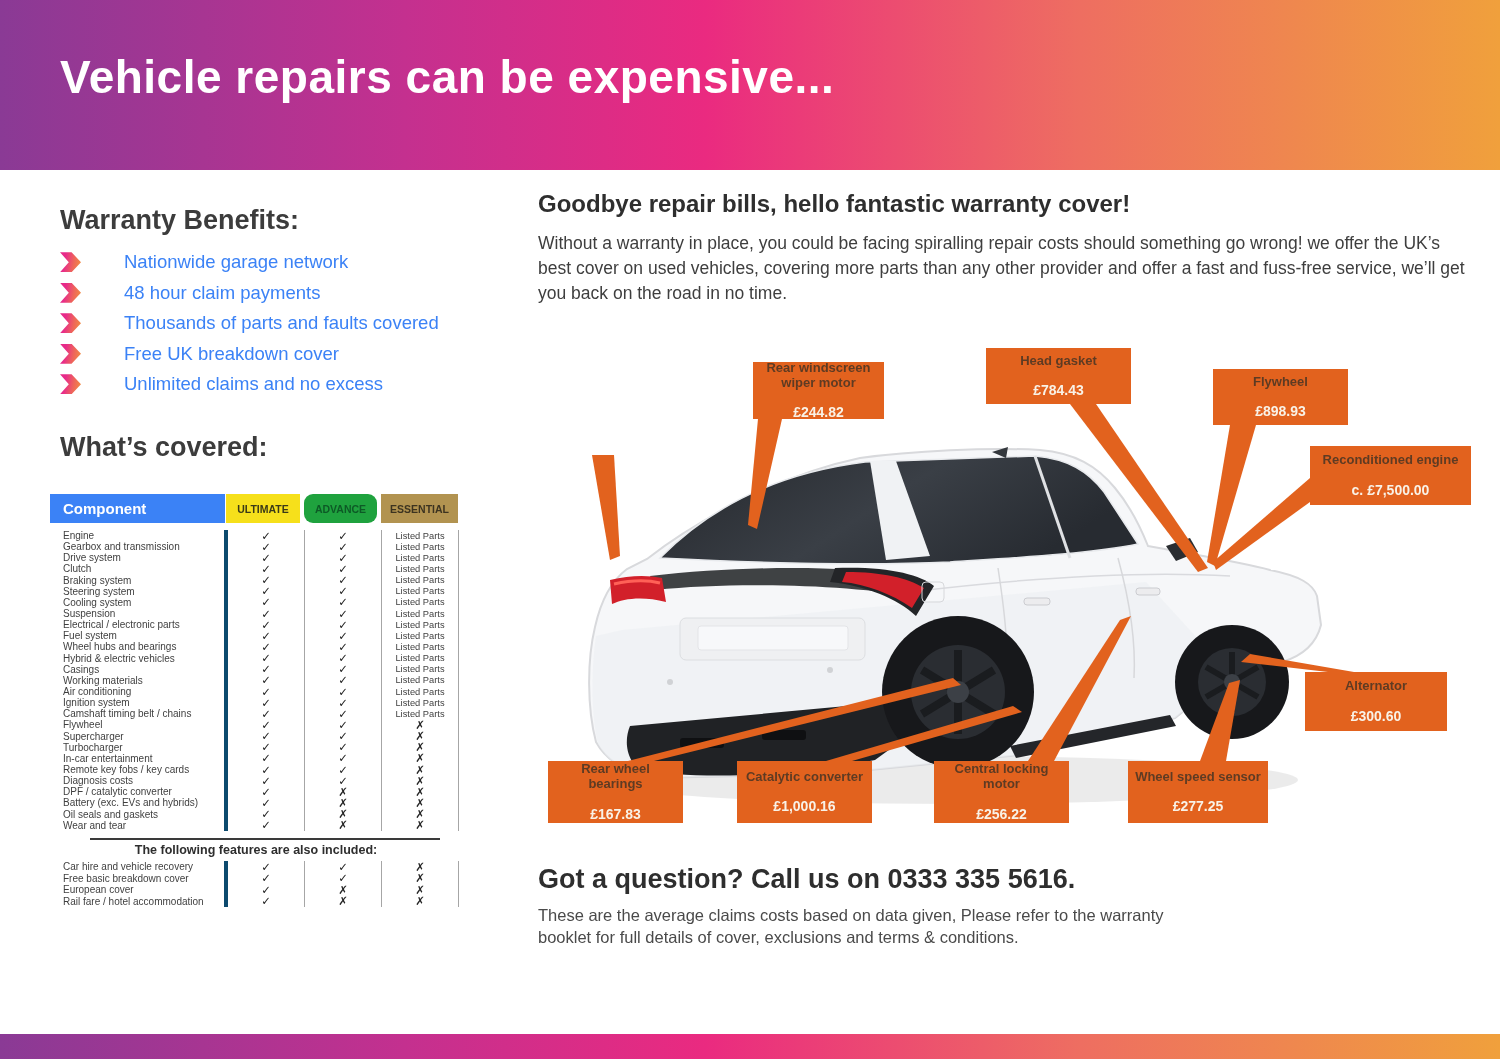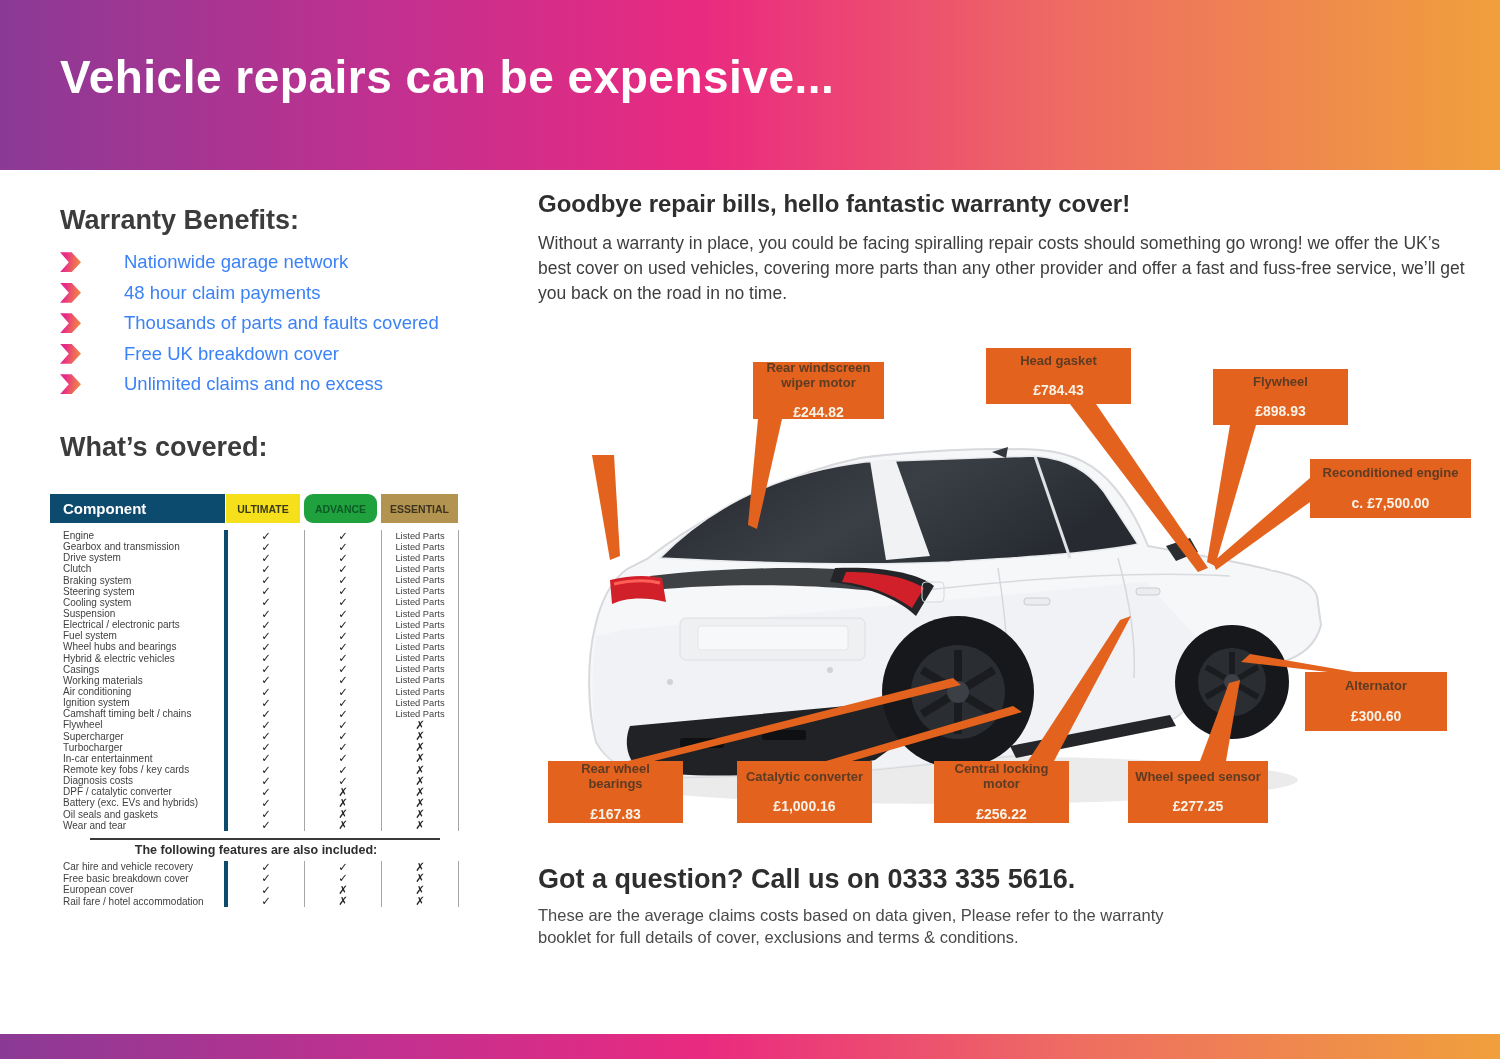--- a/index.html
+++ b/index.html
@@ -21,21 +21,21 @@
   .benefits-list li{display:flex;align-items:center;height:30.5px;font-size:18.5px;color:#3b82f6;gap:28px;}
   .chev{display:inline-block;width:21px;height:20px;margin-right:15px;flex:none;
     background:linear-gradient(100deg,#e72a8a 25%,#ee645c 62%,#f2923f 100%);
     clip-path:polygon(0 0,55% 0,100% 50%,55% 100%,0 100%,42% 50%);}
   .covered-heading{position:absolute;left:60px;top:432px;font-size:27px;font-weight:700;color:#3c3c3c;}
 
   
   .ctable{position:absolute;left:50px;top:494px;width:412px;}
   .thead{display:flex;height:29px;margin-bottom:7px;}
   .th{display:flex;align-items:center;justify-content:center;font-weight:700;box-sizing:border-box;}
-  .th.comp{width:175px;background:#0c4a6e;color:#ffffff;justify-content:flex-start;padding-left:13px;font-size:15px;margin-right:1px;}
+  .th.comp{width:175px;background:#3b82f6;color:#ffffff;justify-content:flex-start;padding-left:13px;font-size:15px;margin-right:1px;}
   .th.ult{width:74px;background:#f6e01b;color:#3a3a18;font-size:10.5px;margin-right:4px;}
   .th.adv{width:73px;background:#1fa23e;color:#0d5a26;font-size:10.5px;margin-right:4px;border-radius:9px;}
   .th.ess{width:77px;background:#b29350;color:#3c3320;font-size:10.5px;}
   .trow{display:flex;align-items:center;height:11.15px;}
   .features-rows .trow{height:11.5px;}
   .tlab{width:178px;height:100%;padding-left:13px;box-sizing:border-box;border-right:4px solid #0c4a6e;
     display:flex;align-items:center;font-size:10px;color:#3f3f3f;white-space:nowrap;}
   .tcell{width:76px;height:100%;border-right:1px solid #a6a6a6;display:flex;align-items:center;justify-content:center;}
   .ck,.cx{font-weight:700;font-size:11.5px;color:#262626;}
   .lp{font-size:9.3px;color:#3f3f3f;}
@@ -52,21 +52,21 @@
   .infographic{position:absolute;left:530px;top:330px;width:970px;height:520px;}
   .infographic svg{position:absolute;inset:0;}
   .co{position:absolute;background:#e2621e;display:flex;flex-direction:column;justify-content:center;
     text-align:center;box-sizing:border-box;padding:4px 5px;}
   .co .lab{font-size:13px;font-weight:700;color:#5e3b23;line-height:1.12;}
   .co .pri{font-size:14px;font-weight:700;color:#f9f2e7;margin-top:14px;}
   .co1{left:7px;top:62px;width:138px;height:63px;}
   .co2{left:223px;top:32px;width:131px;height:57px;}
   .co3{left:456px;top:18px;width:145px;height:56px;}
   .co4{left:683px;top:39px;width:135px;height:56px;}
-  .co5{left:780px;top:129px;width:161px;height:59px;}
+  .co5{left:780px;top:116px;width:161px;height:59px;}
   .co6{left:775px;top:342px;width:142px;height:59px;}
   .co7{left:598px;top:431px;width:140px;height:62px;}
   .co8{left:404px;top:431px;width:135px;height:62px;}
   .co9{left:207px;top:431px;width:135px;height:62px;}
   .co10{left:18px;top:431px;width:135px;height:62px;}
 </style>
 </head>
 <body>
 
 <div class="page">

